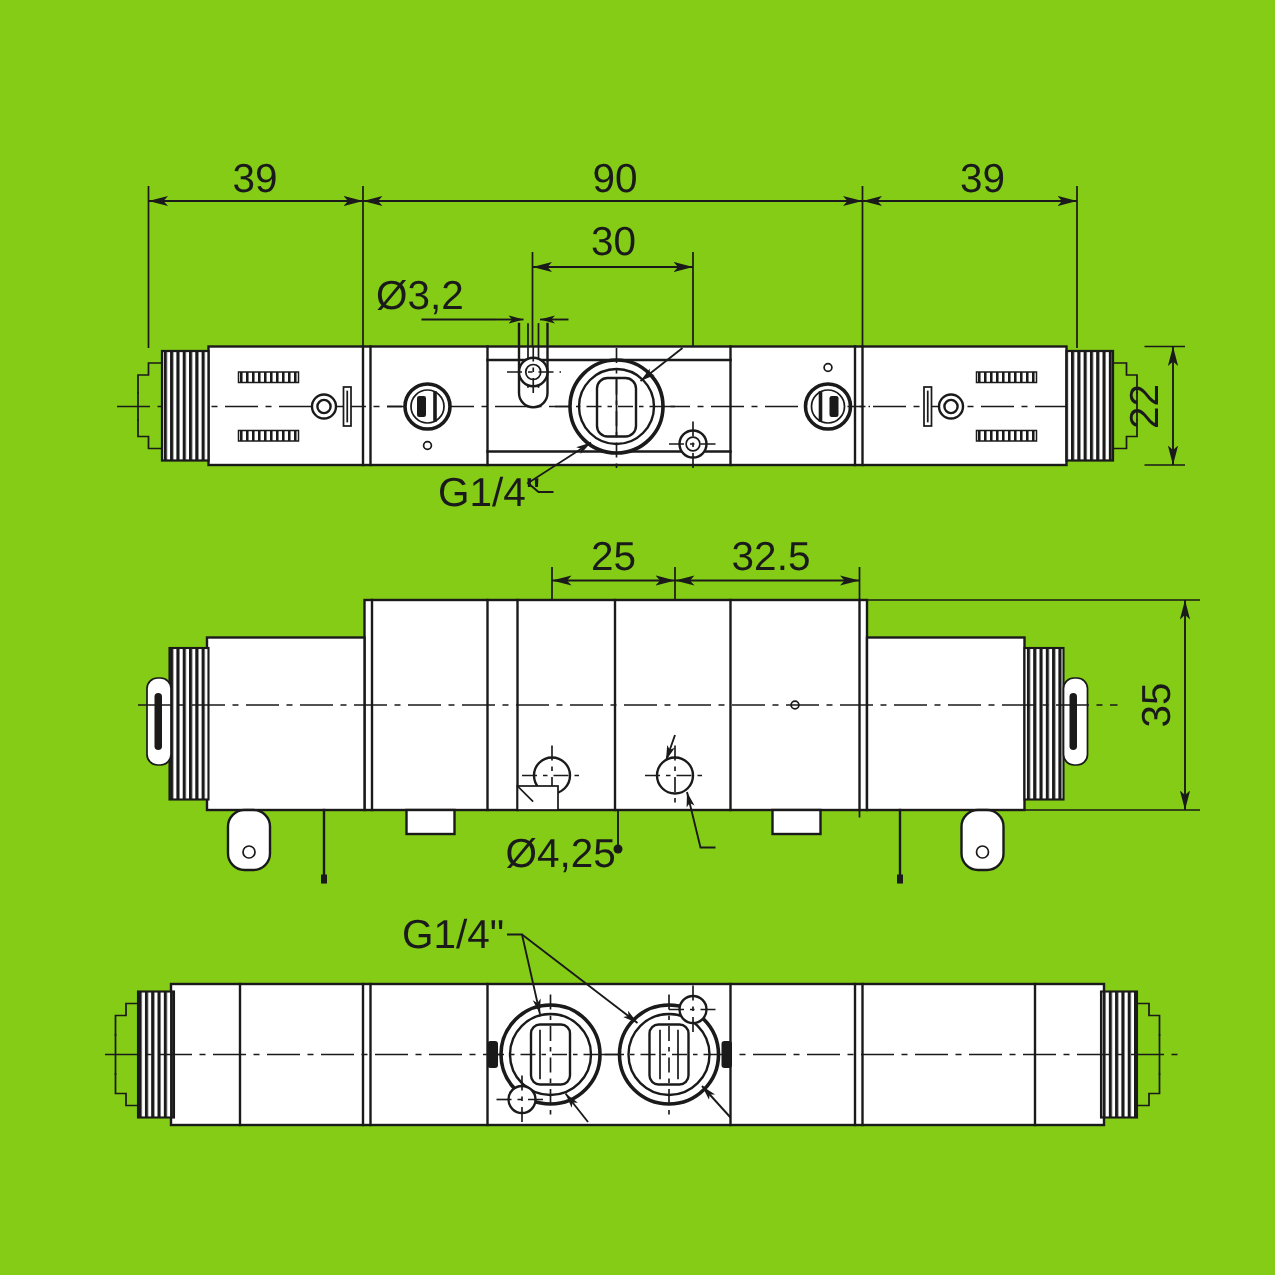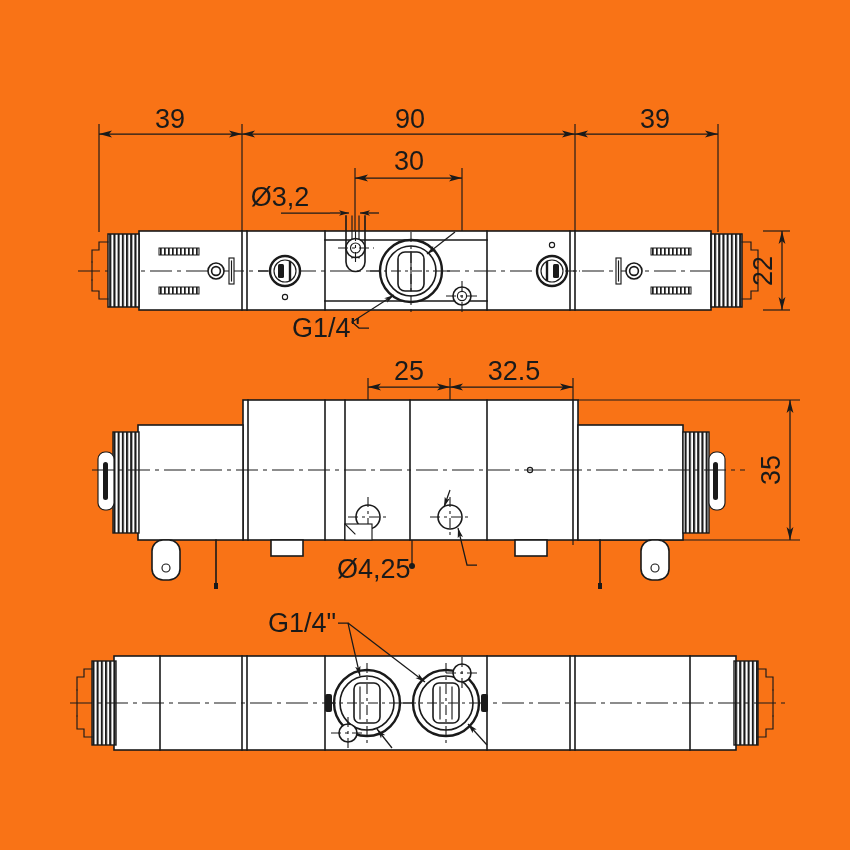--- a/index.html
+++ b/index.html
@@ -1,18 +1,18 @@
 <!DOCTYPE html>
 <html><head>
 <meta charset="utf-8">
 <style>
   html,body{margin:0;padding:0;background:#ffffff;}
   body{width:850px;height:850px;overflow:hidden;
        font-family:"Liberation Sans", sans-serif;}
-  #sheet{position:relative;width:850px;height:850px;background:#f97316;}
+  #sheet{position:relative;width:850px;height:850px;background:#84cc16;}
   svg{display:block;}
   .ln{stroke:#1a1a1a;stroke-width:1.6;fill:none;stroke-linecap:square;}
   .lnT{stroke:#1a1a1a;stroke-width:1.15;fill:none;stroke-linecap:square;}
   .lnX{stroke:#1a1a1a;stroke-width:2.4;fill:none;stroke-linecap:square;}
   .dim{stroke:#1a1a1a;stroke-width:1.25;fill:none;}
   .ext{stroke:#1a1a1a;stroke-width:1.15;fill:none;}
   .ctr{stroke:#1a1a1a;stroke-width:1.15;fill:none;
        stroke-dasharray:22 5 4 5;}
   .ctrs{stroke:#1a1a1a;stroke-width:1.1;fill:none;
        stroke-dasharray:10 4 3 4;}

